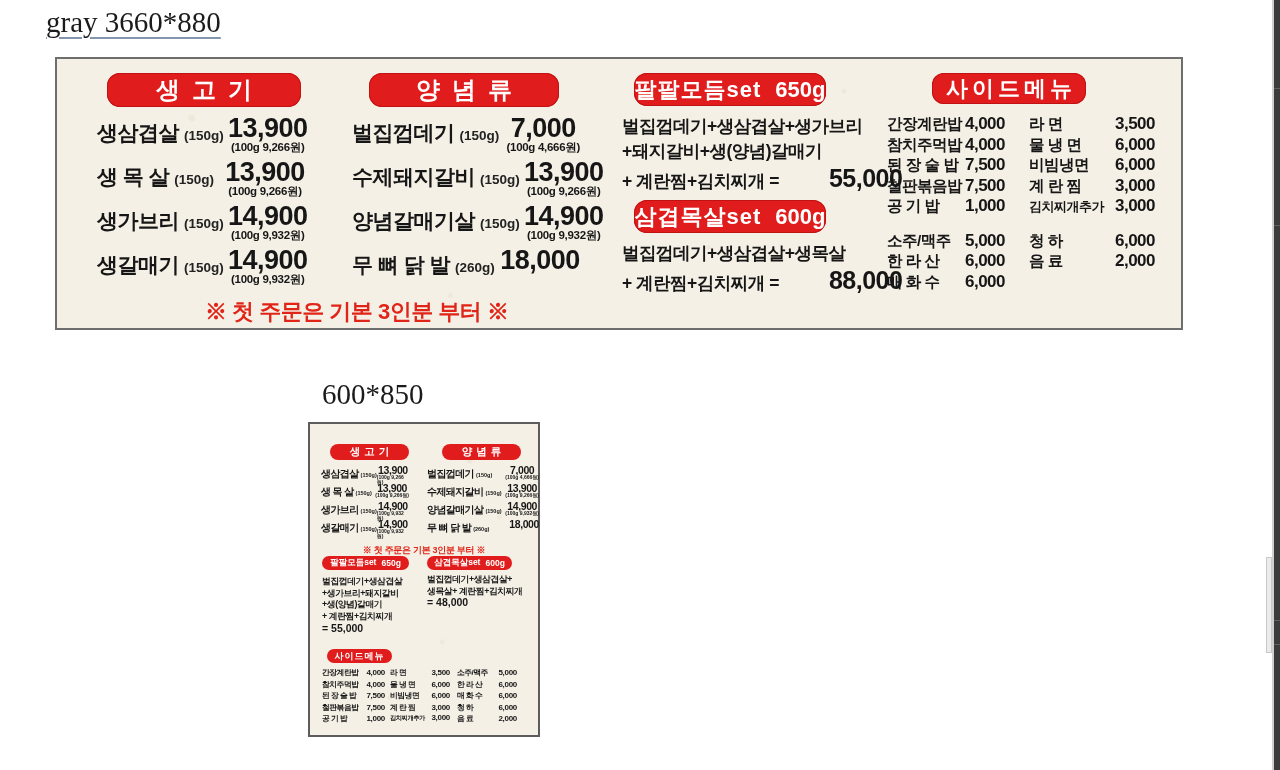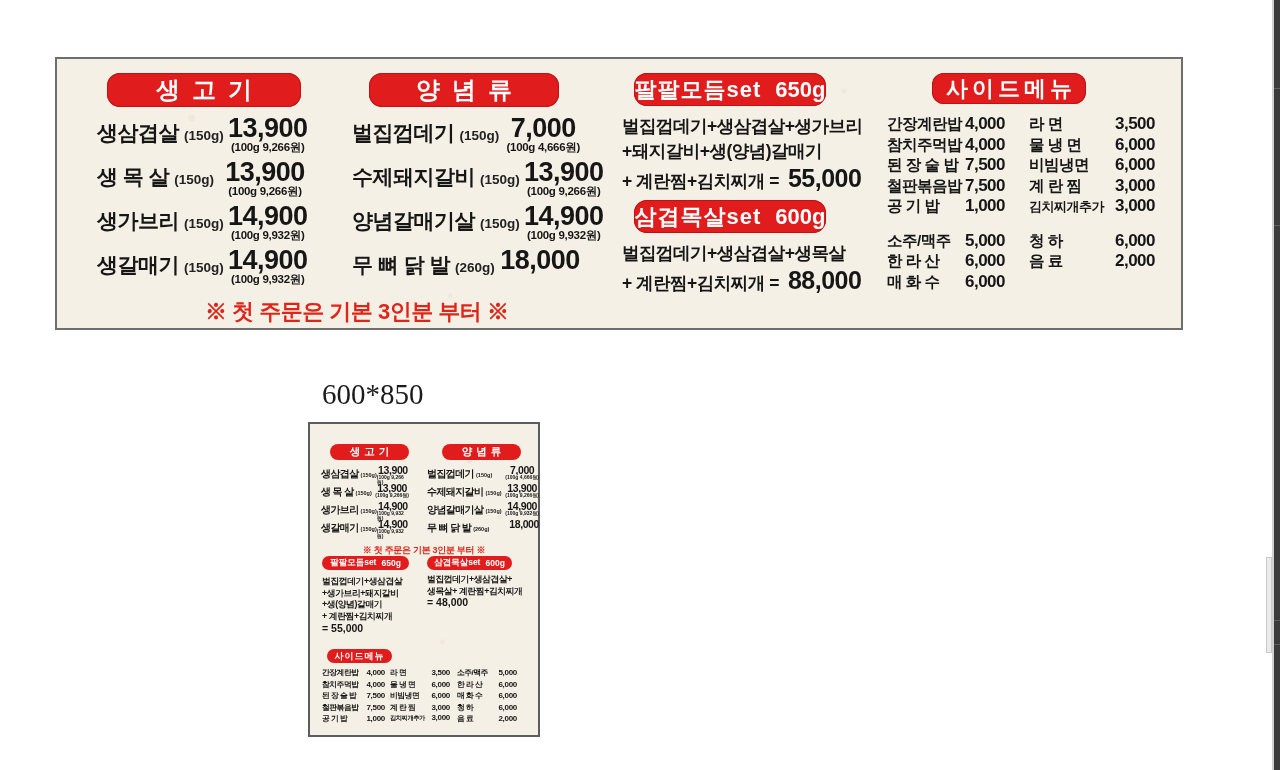--- a/index.html
+++ b/index.html
@@ -48,21 +48,21 @@
   .m-left{display:flex;align-items:baseline;padding-top:4px;white-space:nowrap;}
   .m-name{font-size:21px;font-weight:800;letter-spacing:-0.5px;}
   .m-weight{font-size:13.5px;font-weight:600;margin-left:5px;color:#222;}
   .m-priceblock{margin-left:auto;display:flex;flex-direction:column;align-items:center;min-width:88px;}
   .m-price{font-size:27px;font-weight:800;line-height:26px;letter-spacing:-0.5px;}
   .m-unit{font-size:11.5px;font-weight:700;line-height:12px;letter-spacing:-0.3px;}
 
   .set-block{margin-top:8px;}
   .set2-wide{position:absolute;top:127px;left:0;width:100%;}
   .set-line{font-size:17.5px;font-weight:800;line-height:25px;letter-spacing:-0.5px;white-space:nowrap;}
-  .set-final{display:flex;align-items:baseline;white-space:nowrap;}
+  .set-final{display:flex;align-items:baseline;white-space:nowrap;gap:41px;}
   .set-price{font-size:25px;font-weight:800;margin-left:9px;letter-spacing:-0.5px;text-align:center;}
 
   .side-cols{display:flex;margin-top:10px;}
   .side-col-l{width:118px;}
   .side-col-r{width:126px;margin-left:24px;}
   .p-row{display:flex;justify-content:space-between;align-items:baseline;height:20.5px;white-space:nowrap;}
   .p-name{font-size:15.5px;font-weight:800;letter-spacing:-0.5px;}
   .p-name.small{font-size:13px;}
   .p-price{font-size:17px;font-weight:800;letter-spacing:-0.5px;}
   .drinks{margin-top:14px;}
@@ -114,20 +114,21 @@
   .edge-dark{position:absolute;left:1274px;top:0;width:6px;height:770px;background:#3b3b3c;}
   .edge-sep{position:absolute;left:0;width:100%;height:1px;background:#5f5f60;}
   .edge-thumb{position:absolute;left:1266px;top:557px;width:6px;height:96px;background:#ebebeb;
               border:1px solid #c9c9c9;box-sizing:border-box;}
 </style>
 </head>
 <body>
 
 <div class="stage">
 
+  <div class="size-label label-wide">gray 3660*880</div>
 
   <div class="paper banner">
 
     <div class="col col-raw">
       <div class="badge badge-lg">생고기</div>
       <div class="m-rows">
           <div class="m-row">
             <div class="m-left">
               <span class="m-name">생삼겹살</span>
               <span class="m-weight">(150g)</span>

